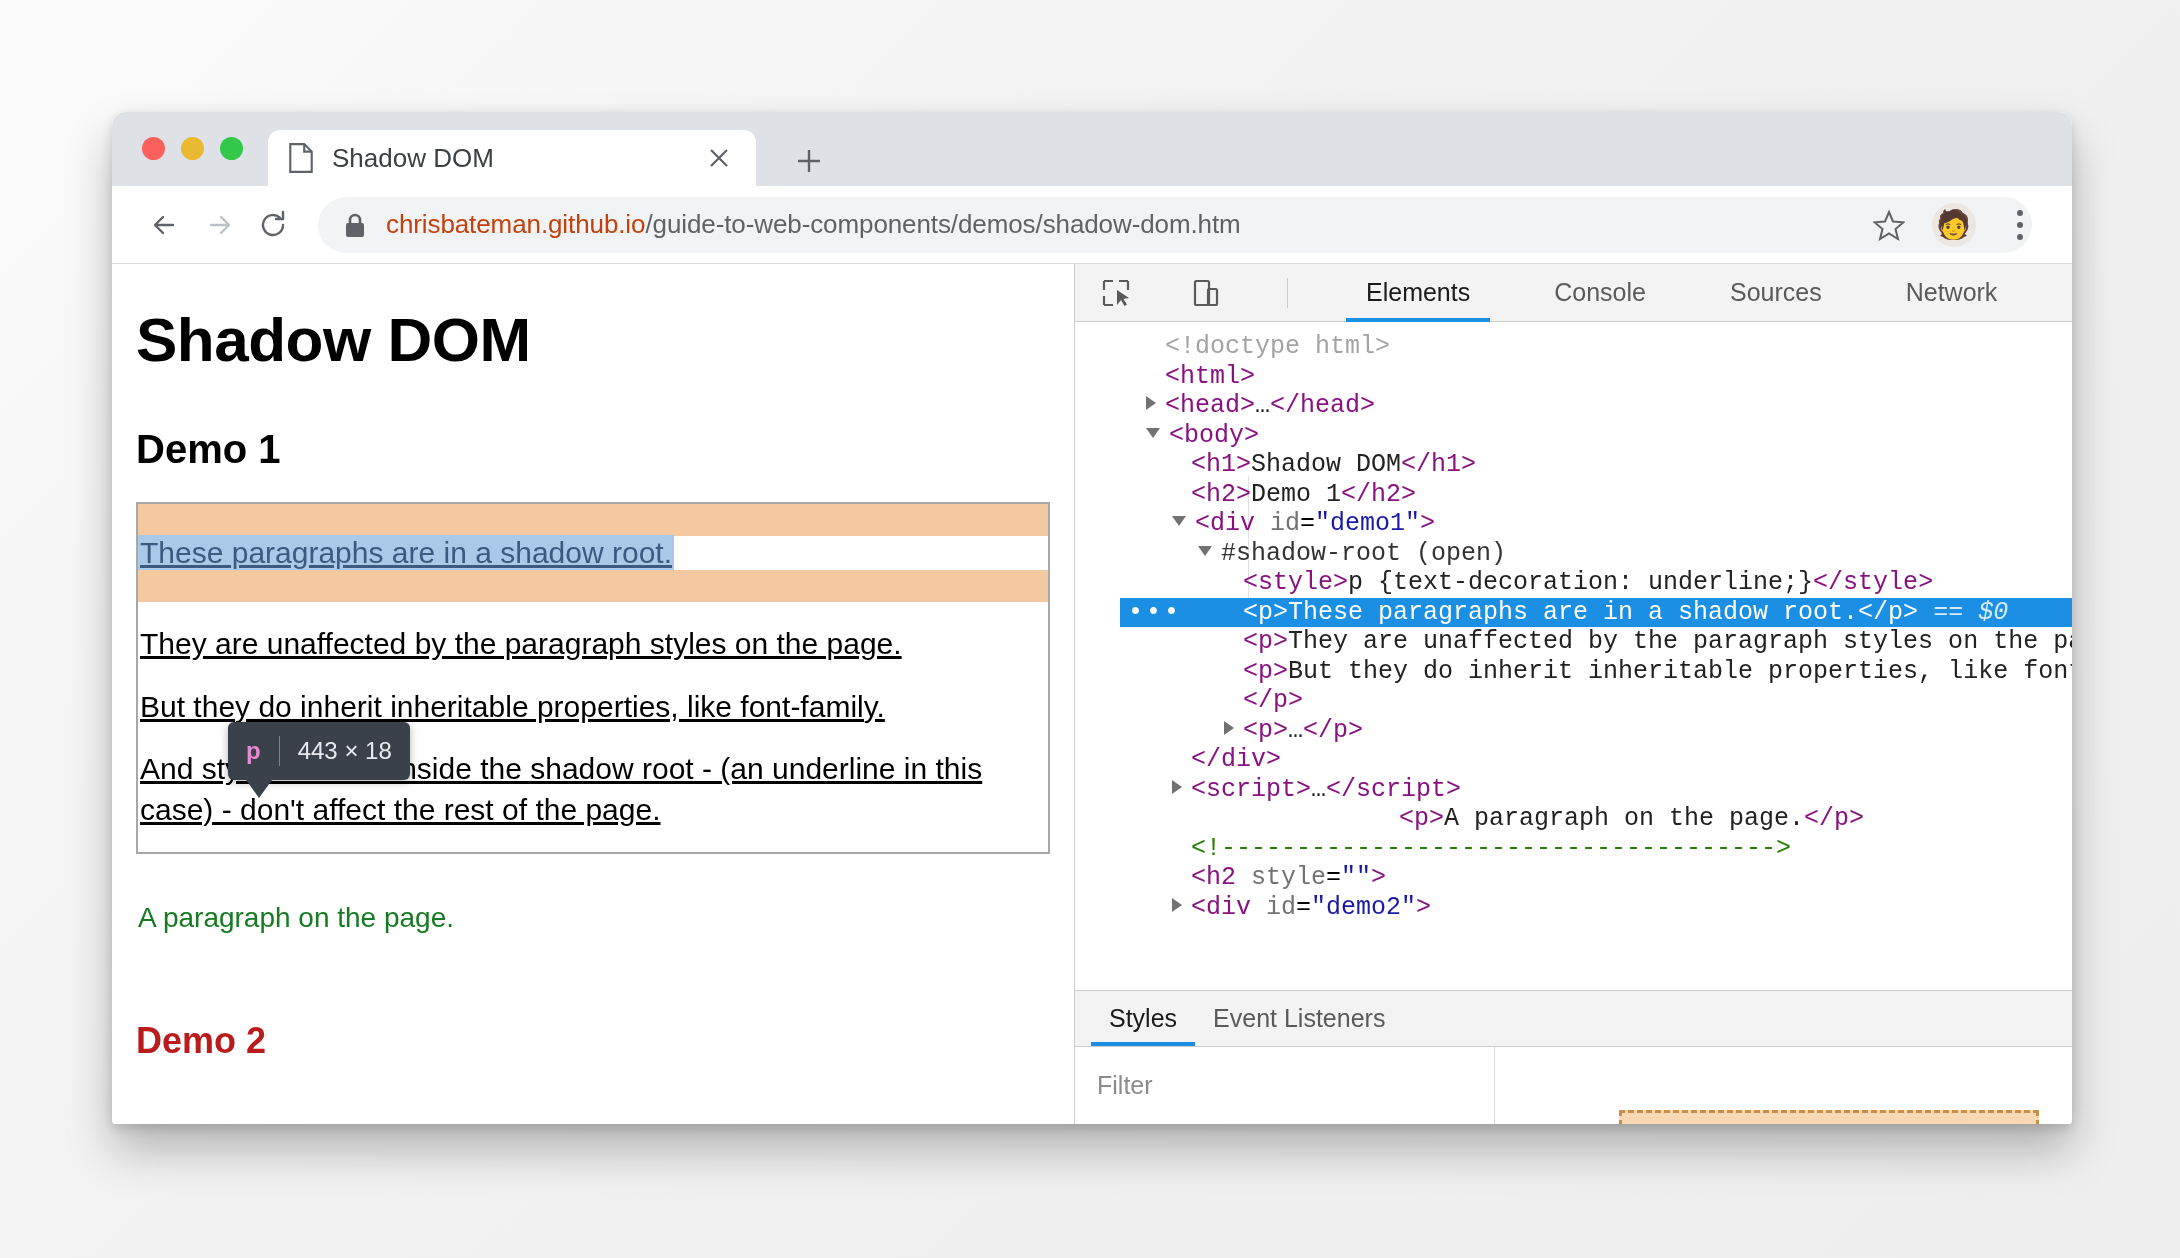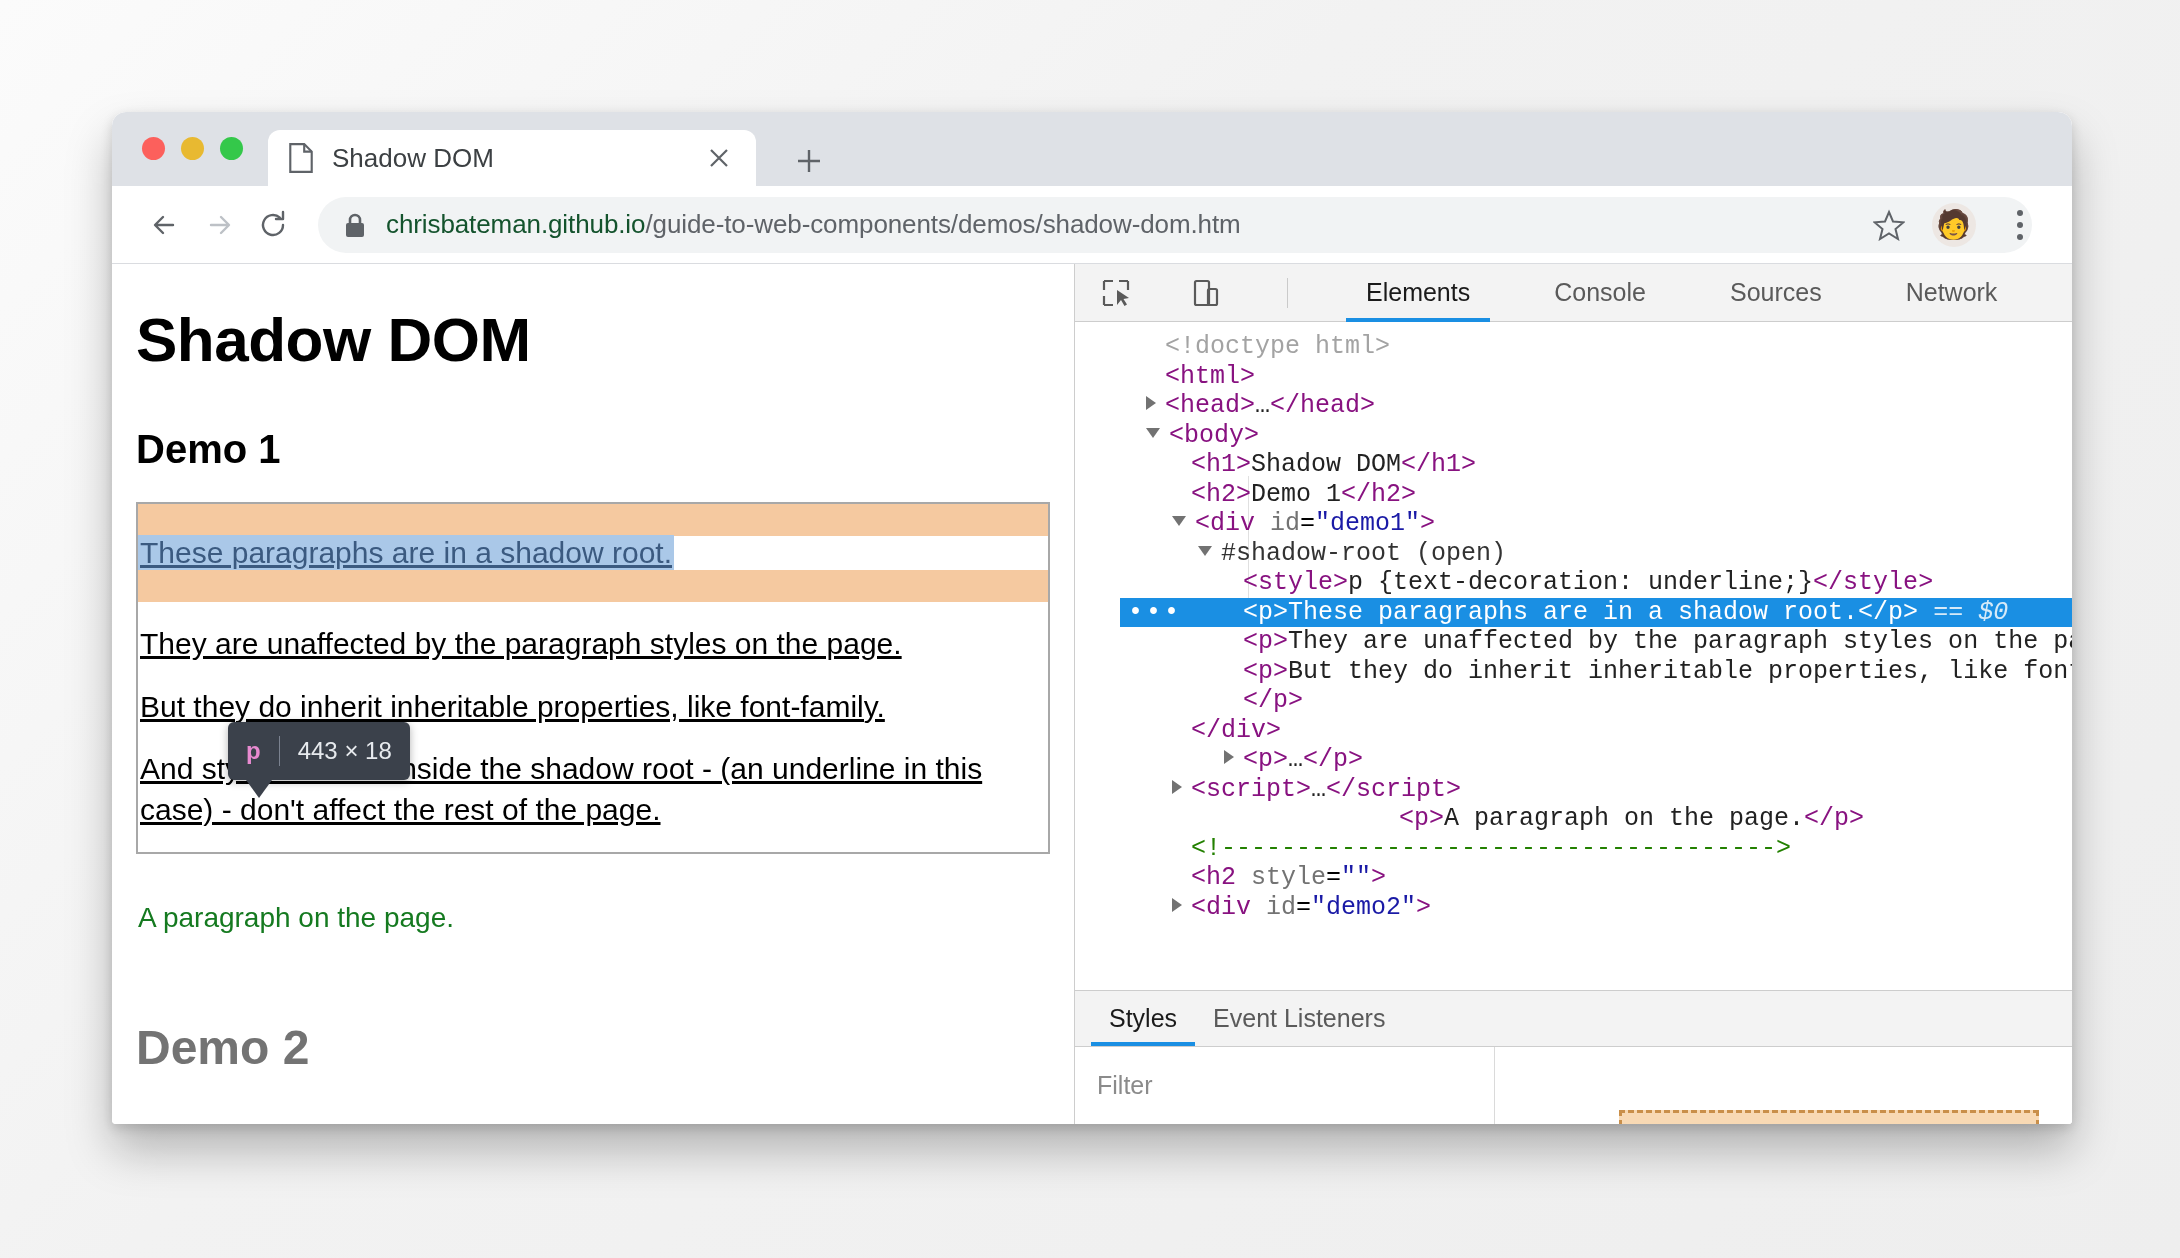--- a/index.html
+++ b/index.html
@@ -67,21 +67,21 @@
     flex:1 1 auto; height:56px; margin:0 14px 0 18px;
     background:#f1f3f4; border-radius:28px;
     display:flex; align-items:center; padding:0 26px;
     overflow:hidden;
   }
   #lock-icon{ flex:0 0 auto; margin-right:20px; }
   #omnibox-url{
     font-size:26px; white-space:nowrap; overflow:hidden;
     text-overflow:ellipsis; letter-spacing:-.1px;
   }
-  #omnibox-url .host{ color:#14532d;margin-top:12px; }
+  #omnibox-url .host{ color:#c2410c;margin-top:12px; }
   #omnibox-url .path{ color:#5f6368; }
   #star-button{
     position:absolute; right:162px; width:42px; height:42px;
     display:flex; align-items:center; justify-content:center; color:#5f6368;
   }
   #avatar{
     position:absolute; right:96px; width:44px; height:44px; border-radius:50%;
     background:#ede7e3; display:flex; align-items:center; justify-content:center;
     font-size:28px; line-height:1; overflow:hidden;
   }
@@ -121,21 +121,21 @@
     text-decoration:underline; padding:1px 2px;
   }
   .shadow-p{
     font-size:30px; color:#000; text-decoration:underline;
     margin:22px 2px; line-height:1.35;
   }
   #page-p-green{
     font-size:28px; color:#157a20; margin:48px 0 0 2px;
   }
   #page-h2-demo2{
-    font-size:48px; font-weight:bold; color:#737373; margin:86px 0 0 0;
+    font-size:36px; font-weight:bold; color:#b91c1c; margin:86px 0 0 0;
   }
 
   
   #inspector-tooltip{
     position:absolute; left:116px; top:458px; z-index:30;
     background:#3b414b; border-radius:6px; height:58px;
     display:flex; align-items:center; padding:0 18px;
     box-shadow:0 2px 8px rgba(0,0,0,.3);
   }
   #inspector-tooltip .tag{
@@ -427,22 +427,22 @@
           <div class="dom-row" style="padding-left: 26px;"><span class="arrow open"></span><span class="tag">&lt;body&gt;</span></div>
           <div class="dom-row" style="padding-left: 52px;"><span style="display:inline-block;width:19px"></span><span class="tag">&lt;h1&gt;</span><span class="txt">Shadow DOM</span><span class="tag">&lt;/h1&gt;</span></div>
           <div class="dom-row" style="padding-left: 52px;"><span style="display:inline-block;width:19px"></span><span class="tag">&lt;h2&gt;</span><span class="txt">Demo 1</span><span class="tag">&lt;/h2&gt;</span></div>
           <div class="dom-row" style="padding-left: 52px;"><span class="arrow open"></span><span class="tag">&lt;div</span> <span class="attr">id</span>=<span class="val">"demo1"</span><span class="tag">&gt;</span></div>
           <div class="dom-row" style="padding-left: 78px;"><span class="arrow open"></span><span class="shadowroot">#shadow-root (open)</span></div>
           <div class="dom-row" style="padding-left: 104px;"><span style="display:inline-block;width:19px"></span><span class="tag">&lt;style&gt;</span><span class="txt">p {text-decoration: underline;}</span><span class="tag">&lt;/style&gt;</span></div>
           <div class="dom-row selected" style="padding-left: 104px;"><span class="ellipsis-badge">•••</span><span style="display:inline-block;width:19px"></span><span class="tag">&lt;p&gt;</span><span class="txt">These paragraphs are in a shadow root.</span><span class="tag">&lt;/p&gt;</span> <span class="dollar">== $0</span></div>
           <div class="dom-row" style="padding-left: 104px;"><span style="display:inline-block;width:19px"></span><span class="tag">&lt;p&gt;</span><span class="txt">They are unaffected by the paragraph styles on the page.</span></div>
           <div class="dom-row" style="padding-left: 104px;"><span style="display:inline-block;width:19px"></span><span class="tag">&lt;p&gt;</span><span class="txt">But they do inherit inheritable properties, like font-family.</span></div>
           <div class="dom-row" style="padding-left: 104px;"><span style="display:inline-block;width:19px"></span><span class="tag">&lt;/p&gt;</span></div>
+          <div class="dom-row" style="padding-left: 104px;"><span class="arrow closed"></span><span class="tag">&lt;p&gt;</span><span class="txt">…</span><span class="tag">&lt;/p&gt;</span></div>
           <div class="dom-row" style="padding-left: 52px;"><span style="display:inline-block;width:19px"></span><span class="tag">&lt;/div&gt;</span></div>
-          <div class="dom-row" style="padding-left: 104px;"><span class="arrow closed"></span><span class="tag">&lt;p&gt;</span><span class="txt">…</span><span class="tag">&lt;/p&gt;</span></div>
           <div class="dom-row" style="padding-left: 52px;"><span class="arrow closed"></span><span class="tag">&lt;script&gt;</span><span class="txt">…</span><span class="tag">&lt;/script&gt;</span></div>
           <div class="dom-row" style="padding-left: 52px; text-align: center;"><span style="display:inline-block;width:19px"></span><span class="tag">&lt;p&gt;</span><span class="txt">A paragraph on the page.</span><span class="tag">&lt;/p&gt;</span></div>
           <div class="dom-row" style="padding-left: 52px;"><span style="display:inline-block;width:19px"></span><span class="comment">&lt;!-------------------------------------&gt;</span></div>
           <div class="dom-row" style="padding-left: 52px;"><span style="display:inline-block;width:19px"></span><span class="tag">&lt;h2</span> <span class="attr">style</span>=<span class="val">""</span><span class="tag">&gt;</span></div>
           <div class="dom-row" style="padding-left: 52px;"><span class="arrow closed"></span><span class="tag">&lt;div</span> <span class="attr">id</span>=<span class="val">"demo2"</span><span class="tag">&gt;</span></div>
         </div>
 
 
       <div id="dt-styles">
         <div id="styles-tabs">

